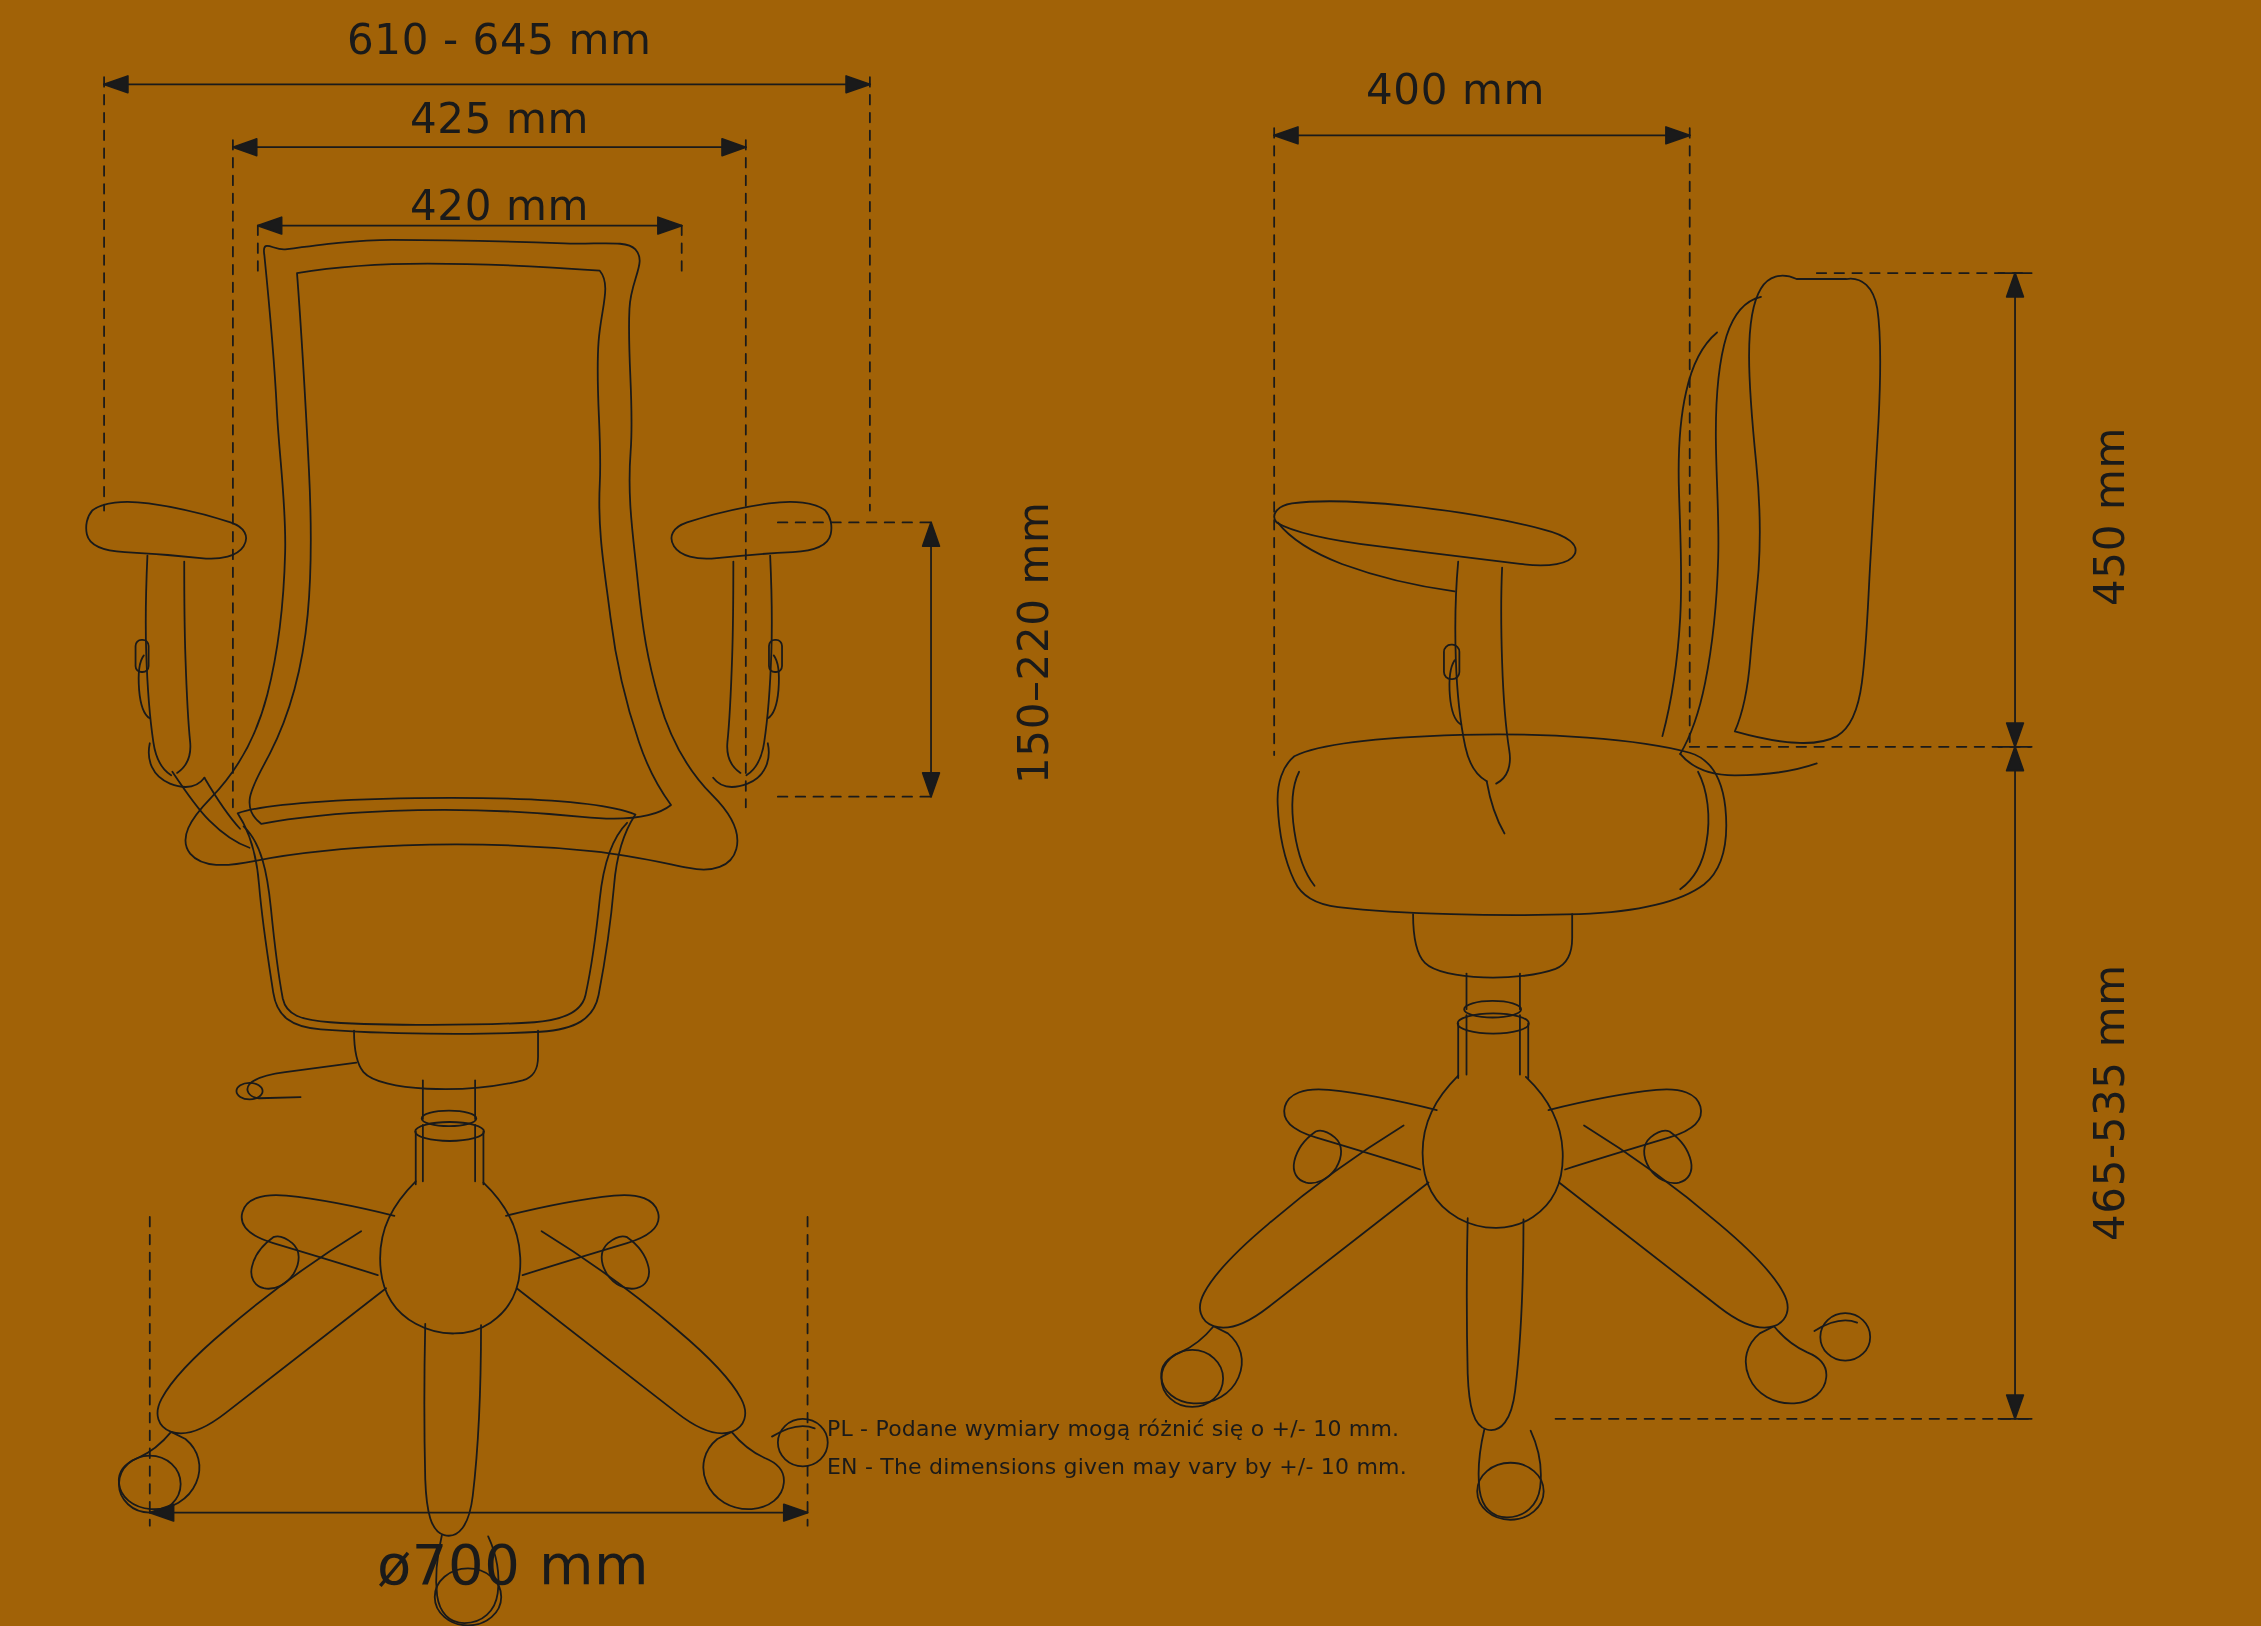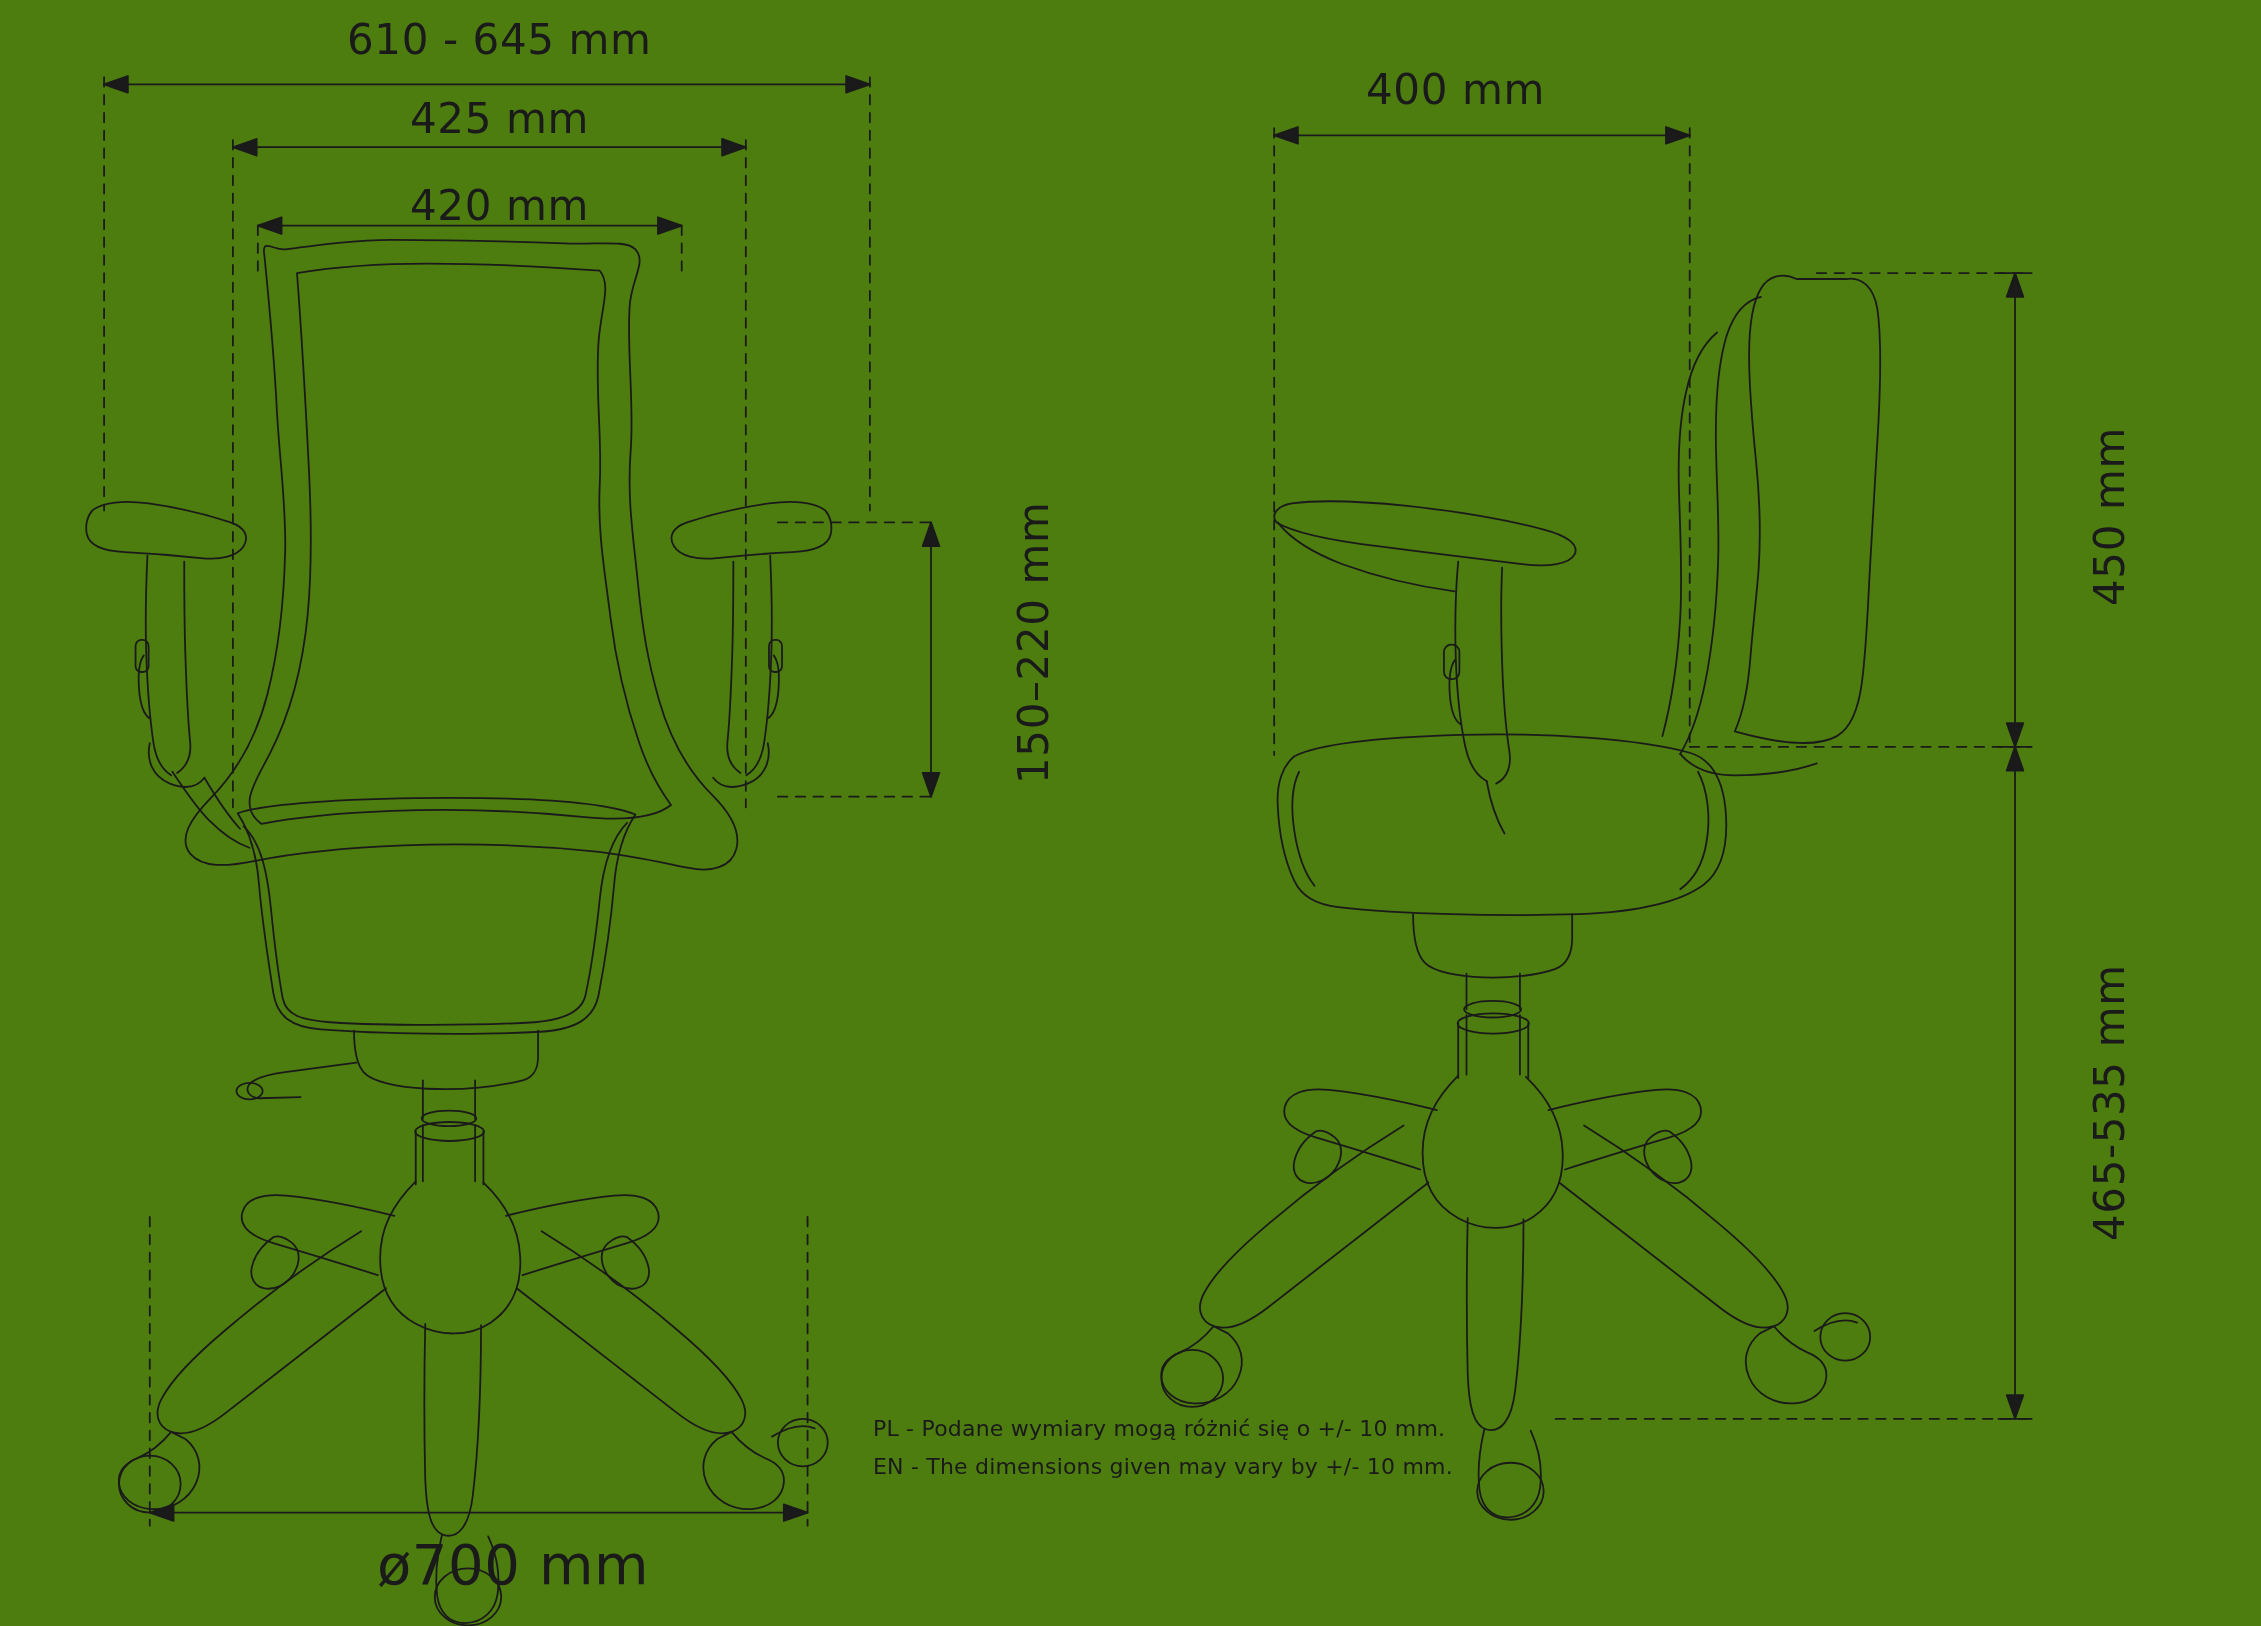--- a/index.html
+++ b/index.html
@@ -7,21 +7,21 @@
     padding: 0;
     background: #ffffff;
   }
   body {
     font-family: "DejaVu Sans", sans-serif;
   }
   #sheet {
     position: relative;
     width: 2261px;
     height: 1626px;
-    background: #4d7c0f;
+    background: #a16207;
     overflow: hidden;
   }
   svg.layer {
     position: absolute;
     left: 0;
     top: 0;
     width: 2261px;
     height: 1626px;
   }
   .dimtext {
@@ -44,21 +44,20 @@
     top: 1416px;
     width: 772px;
   }
   .note {
     font-family: "DejaVu Sans", sans-serif;
     font-size: 22px;
     color: #1a1a1a;
     white-space: nowrap;
     margin-bottom: 13px;
     letter-spacing: 0.2px;
-    margin-left: 46px;
   }
 </style>
 </head>
 <body>
 
 <div id="sheet">
 
   <svg class="layer" viewBox="0 0 3808 2739">
     <g fill="none" stroke="#1a1a1a" stroke-width="3" stroke-linejoin="round" stroke-linecap="round">
 

